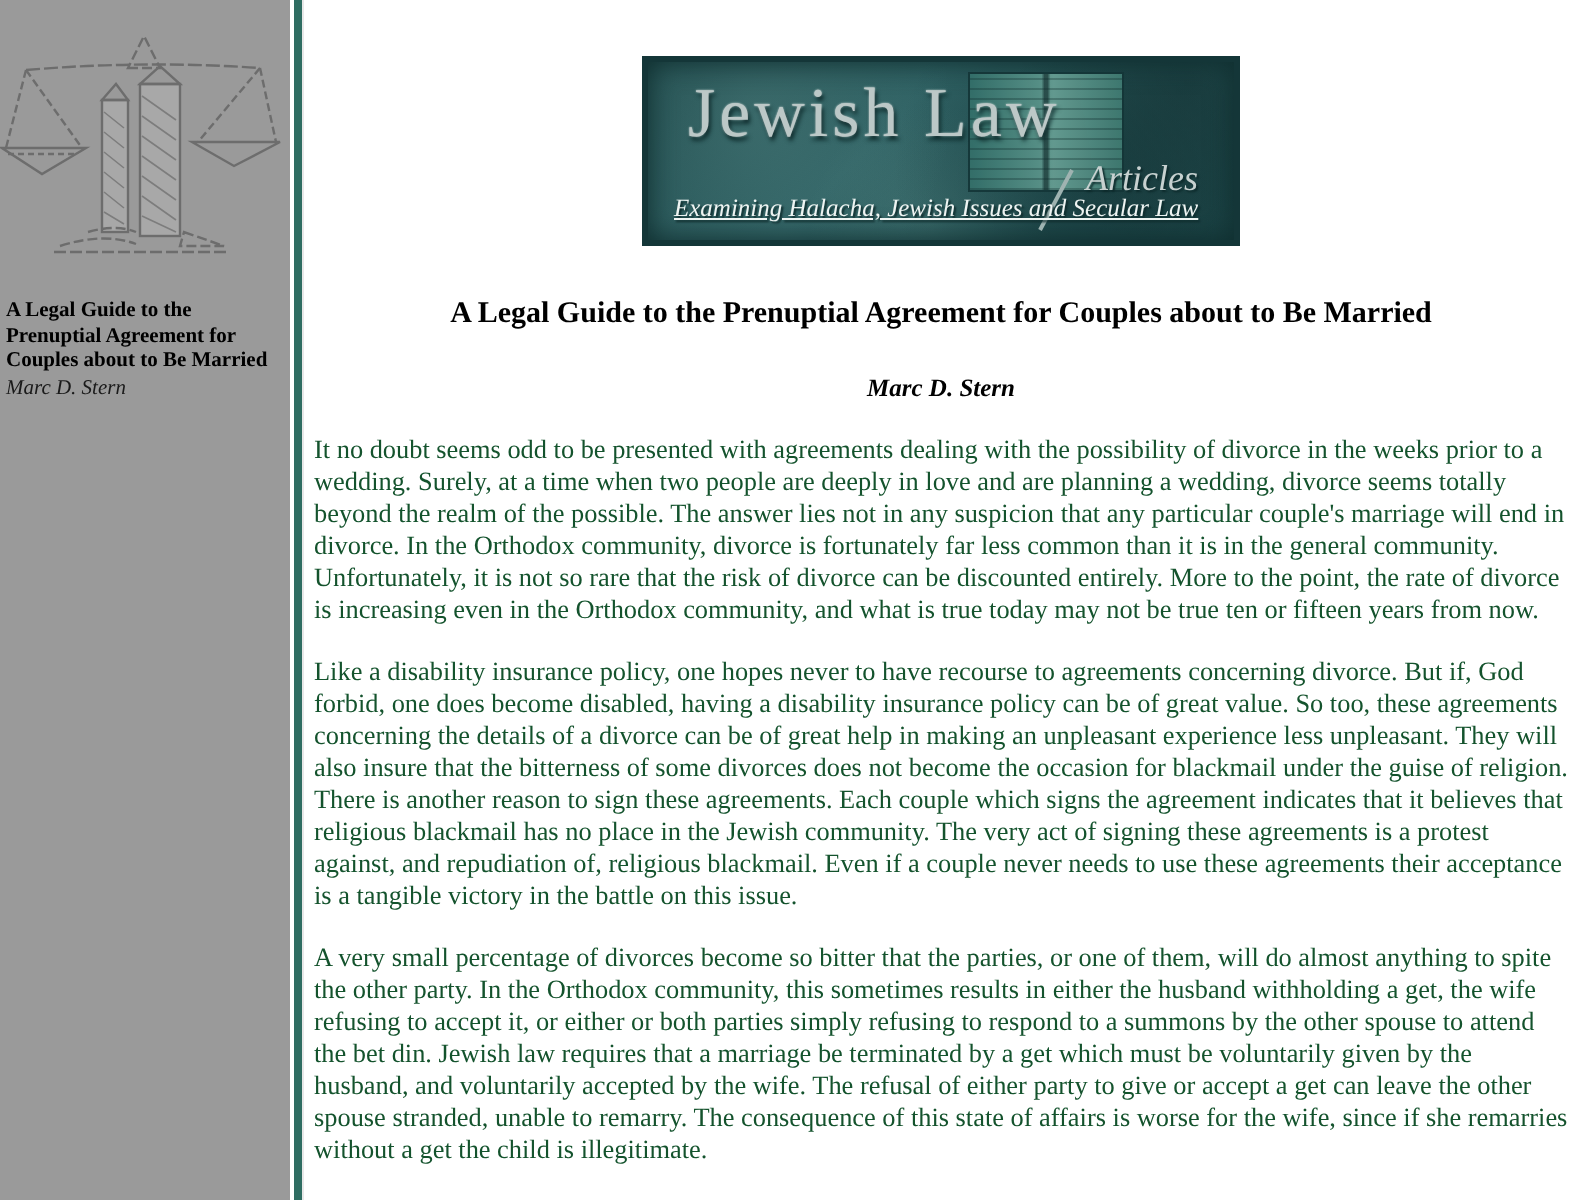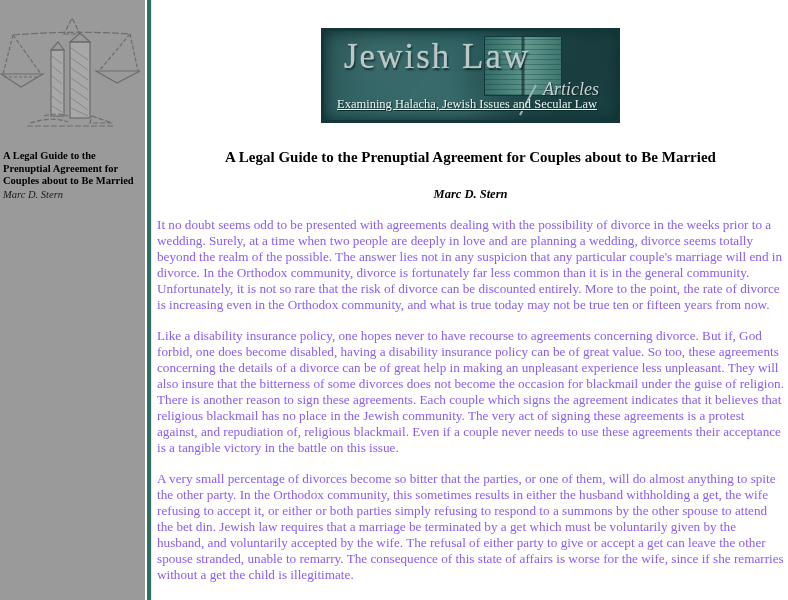--- a/index.html
+++ b/index.html
@@ -77,38 +77,38 @@
     font-size: 18px; font-style: italic;
     color: #c7d1d0; text-shadow: 1px 1px 1px #0d2a2b;
   }
   .banner-slash {
     position: absolute; right: 88px; top: 52px;
     width: 2px; height: 34px;
     background: #9fb3b1; transform: rotate(28deg);
   }
   .banner-tagline {
     position: absolute; left: 13px; bottom: 8px;
-    font-size: 12.5px; 
+    font-size: 12.5px; font-style: italic;
     color: #eef4f2; text-decoration: underline;
     text-shadow: 1px 1px 1px #0d2a2b;
     white-space: nowrap;
   }
 
   
   h1.article-title {
     margin: 26px 0 0 0; text-align: center;
     font-size: 15px; font-weight: bold; color: #000;
   }
   .author {
     margin: 21px 0 0 0; text-align: center;
     font-size: 12.5px; font-weight: bold; font-style: italic; color: #000;
   }
   p.body-para {
     margin: 15px 0 0 0;
-    font-size: 13.2px; line-height: 16px; color: #8b5cf6;
+    font-size: 13.2px; line-height: 16px; color: #14532d;
   }
 </style>
 </head>
 <body>
 
 <div class="layout">
 
   <aside class="sidebar">
     <div class="scales">
       <svg width="145" height="140" viewBox="0 0 145 140" xmlns="http://www.w3.org/2000/svg">

